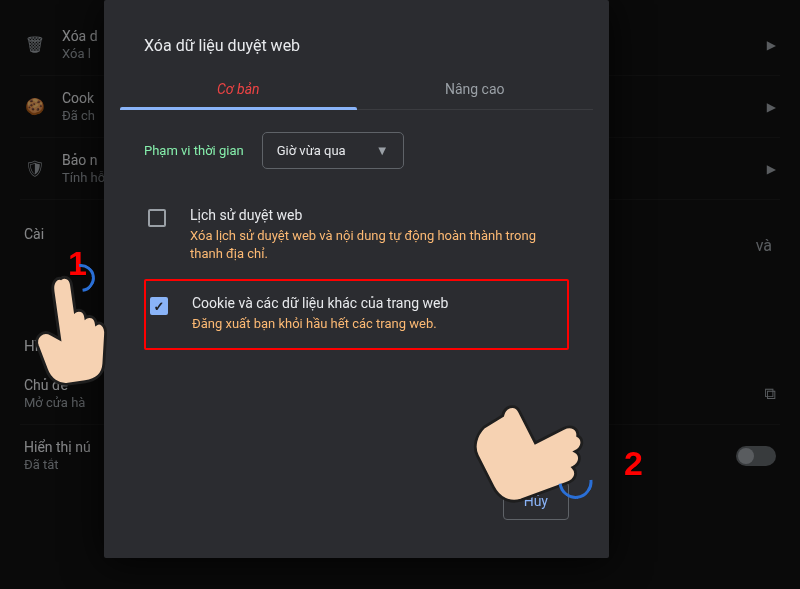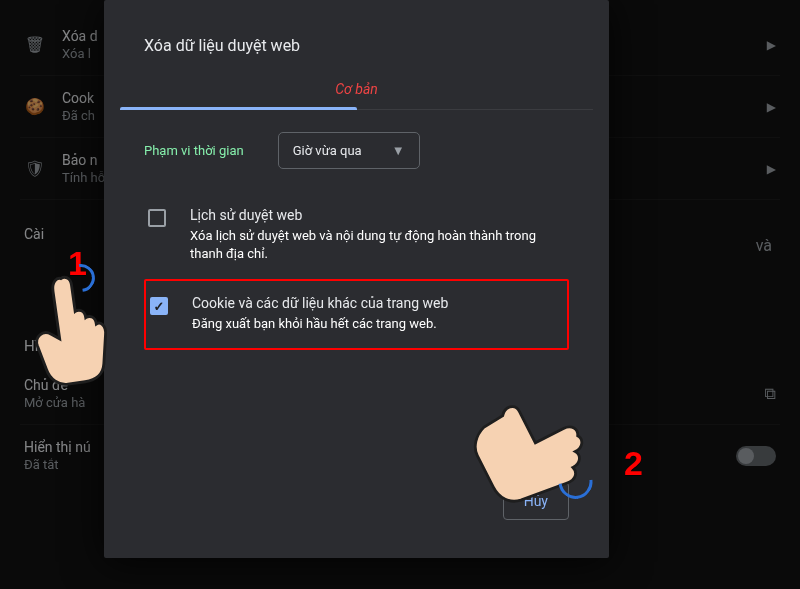--- a/index.html
+++ b/index.html
@@ -90,21 +90,20 @@
       padding: 22px 24px 10px 24px;
     }
     .row-time-label { color:#86efac; font-size:13px; }
     .select {
       display: flex; align-items: center; gap: 30px;
       border: 1px solid #5f6368;
       border-radius: 5px;
       padding: 10px 14px;
       color: #e8eaed;
       font-size: 13px;
-      margin-left: 16px;
     }
     .select .caret { color:#9aa0a6; }
 
     .options { padding: 12px 24px; }
     .opt {
       display: flex; align-items: flex-start; gap: 24px;
       padding: 16px 4px;
       position: relative;
     }
     .opt.highlight {
@@ -120,21 +119,21 @@
       flex-shrink: 0;
       display:flex; align-items:center; justify-content:center;
     }
     .checkbox.checked {
       background: #8ab4f8;
       border-color: #8ab4f8;
     }
     .checkmark { color:#1f2023; font-size:13px; font-weight:bold; }
     .opt-texts { flex:1; }
     .opt-title { color:#e8eaed; font-size:14px; }
-    .opt-sub { color:#ffffff; font-size:13px; margin-top:4px; line-height:1.4; }
+    .opt-sub { color:#fdba74; font-size:13px; margin-top:4px; line-height:1.4; }
 
     .dialog-footer {
       margin-top: auto;
       display: flex;
       justify-content: flex-end;
       gap: 10px;
       padding: 18px 24px 22px 24px;
     }
     .btn {
       border-radius: 4px;
@@ -236,20 +235,21 @@
     </div>
     <div class="bg-toggle"></div>
   </div>
 </div>
 
 <div class="dialog">
   <div class="dialog-title">Xóa dữ liệu duyệt web</div>
 
   <div class="tabs">
     <div class="tab active">Cơ bản</div>
+    <div class="tab">Nâng cao</div>
     <div class="tab-underline"></div>
   </div>
 
   <div class="row-time">
     <span class="row-time-label">Phạm vi thời gian</span>
     <div class="select">
       <span>Giờ vừa qua</span>
       <span class="caret">▼</span>
     </div>
   </div>

